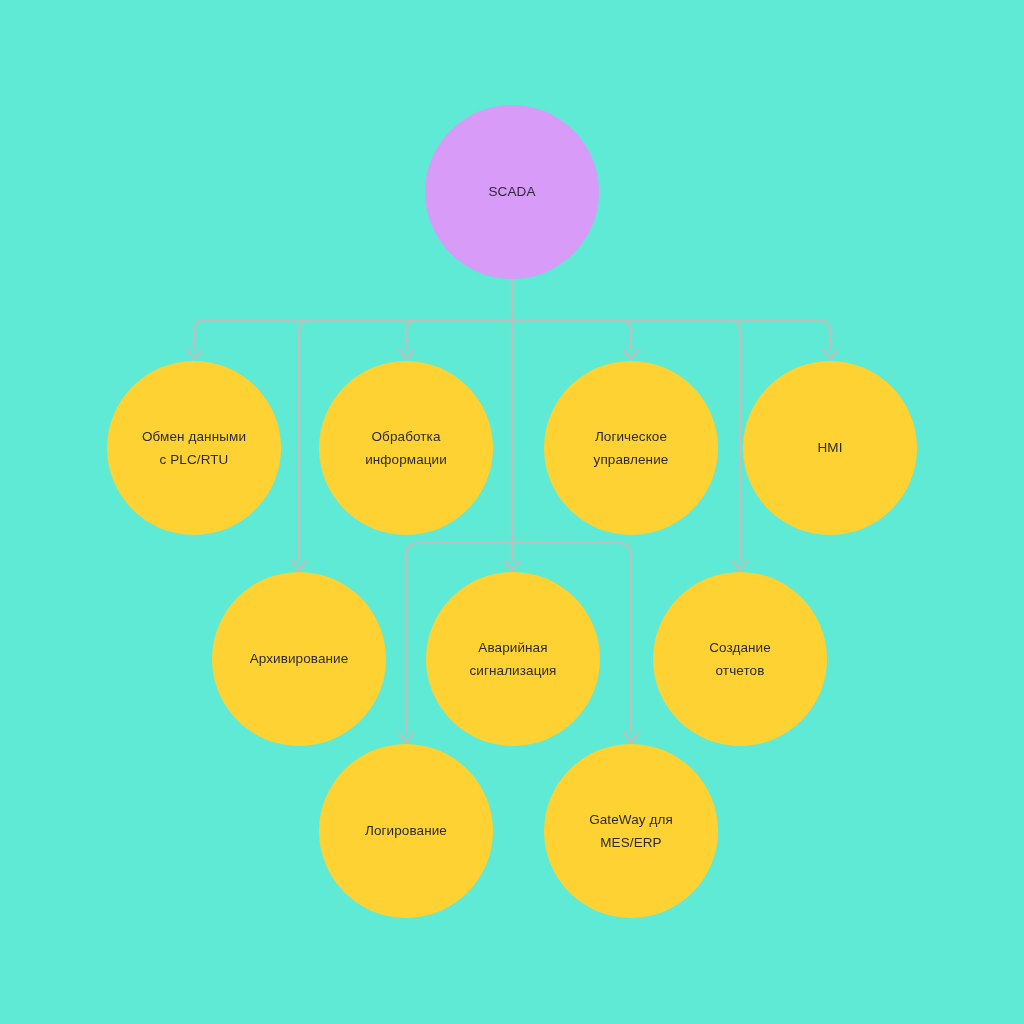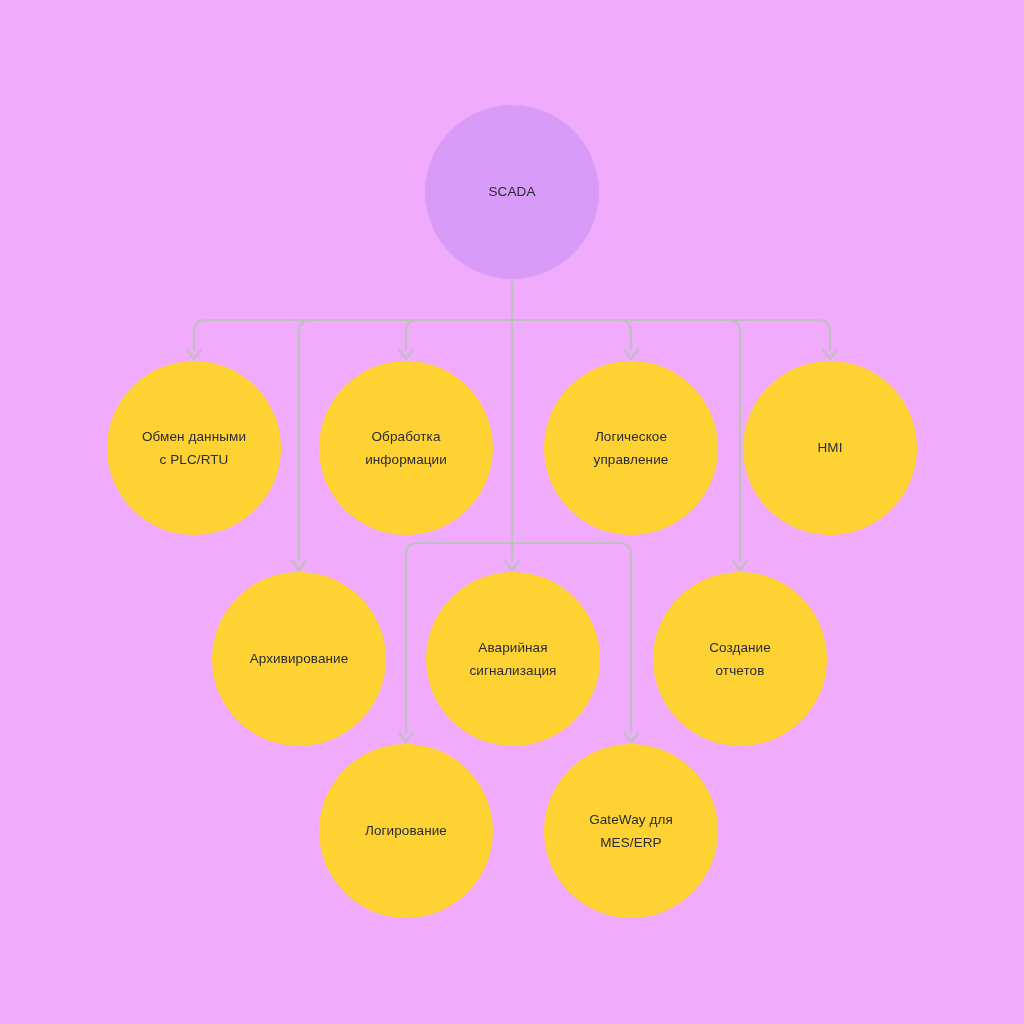--- a/index.html
+++ b/index.html
@@ -10,21 +10,21 @@
   body {
     width: 1024px;
     height: 1024px;
     font-family: "Liberation Sans", sans-serif;
     overflow: hidden;
   }
   #diagram-root {
     position: relative;
     width: 1024px;
     height: 1024px;
-    background: #f0abfc;
+    background: #5eead4;
   }
   svg#diagram-svg {
     position: absolute;
     top: 0;
     left: 0;
     width: 1024px;
     height: 1024px;
     display: block;
   }
   .node-label {

